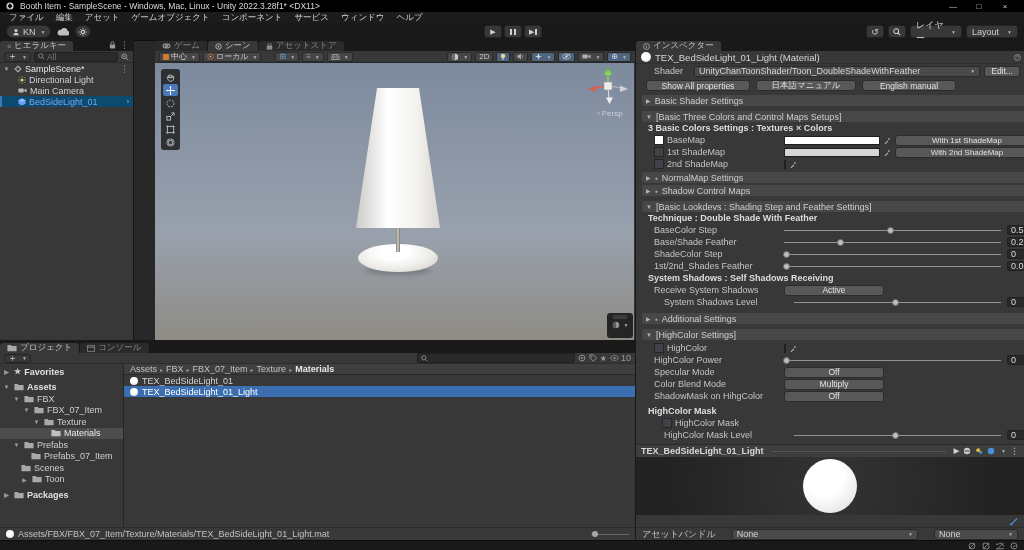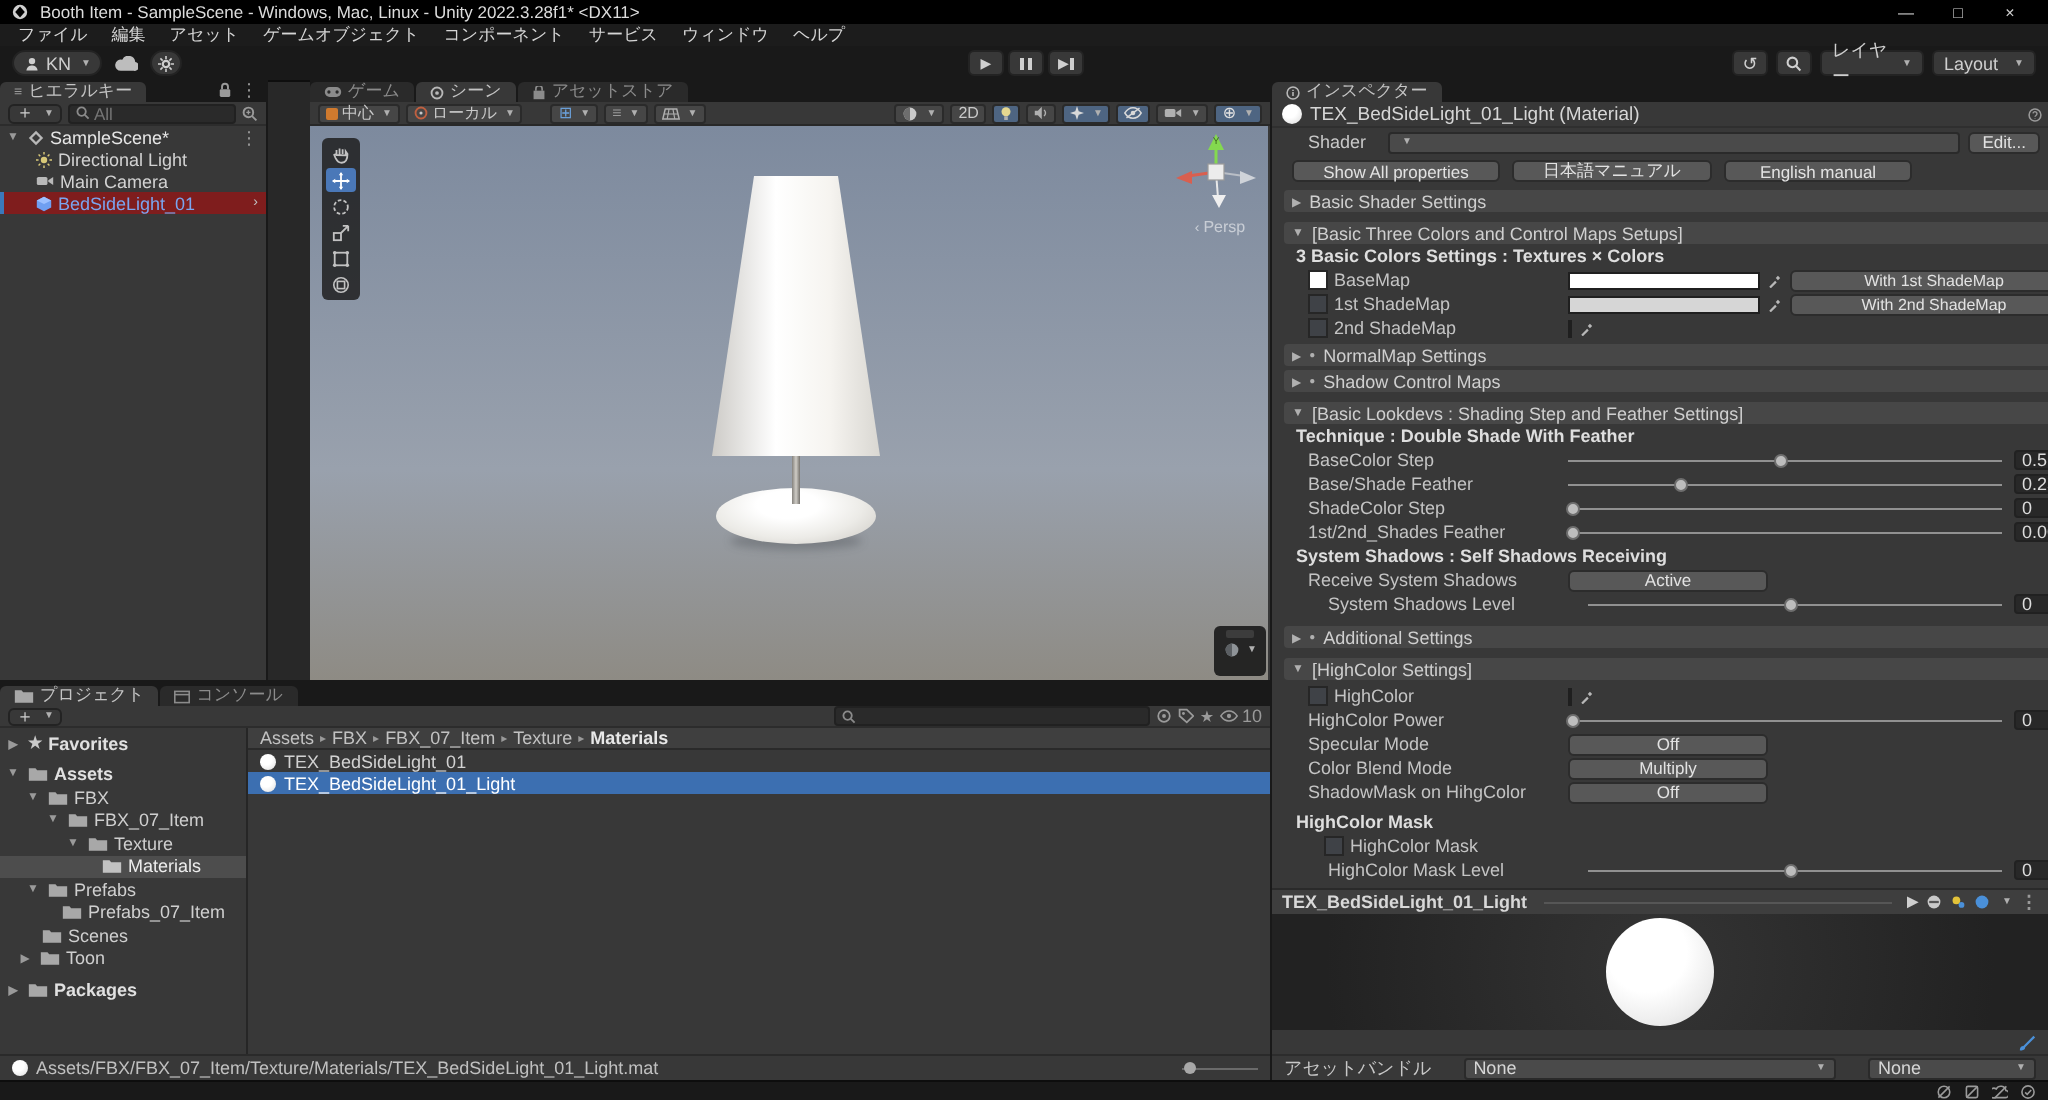--- a/index.html
+++ b/index.html
@@ -31,21 +31,21 @@
   #sceneview{left:155px;top:40px;width:480px;height:300px;background:#383838}
   #inspector{left:635px;top:40px;width:416px;height:500px;background:#383838;border-left:1px solid #191919}
   #project{left:0;top:340px;width:635px;height:200px;background:#383838;border-top:1px solid #191919}
   #statusbar{left:0;top:540px;width:1024px;height:10px;background:#191919;border-top:1px solid #0d0d0d;display:flex;align-items:center;justify-content:flex-end;gap:6px;padding:0 6px}
   
   .searchrow{height:12px;display:flex;align-items:center;gap:3px;padding:0 4px;border-bottom:1px solid #2c2c2c}
   .searchbox{background:#2a2a2a;border:1px solid #212121;border-radius:2px;height:10px;display:flex;align-items:center;gap:2px;padding:0 3px;flex:1}
   .searchbox input{background:transparent;border:0;outline:0;color:#b8b8b8;font-size:8.5px;width:100%;font-family:inherit}
   .hrow{height:11px;display:flex;align-items:center;gap:3px;padding:0 2px;color:#d2d2d2}
   .hrow .arrow{width:9px;text-align:center;font-size:6px;color:#9a9a9a}
-  .hrow.sel{background:#7f1d1d;border-left:2px solid #3b79bb;color:#7aa5ef}
+  .hrow.sel{background:#0c4a6e;border-left:2px solid #3b79bb;color:#7aa5ef}
   
   #scn-toolbar{height:12px;background:#383838;border-bottom:1px solid #282828;display:flex;align-items:center;gap:3px;padding:0 4px}
   .sbtn{background:#464646;border:1px solid #2a2a2a;border-radius:2px;height:10px;display:flex;align-items:center;gap:2px;padding:0 3px;color:#c9c9c9;font-size:8px}
   .sbtn.on{background:#4e6582}
   #viewport{position:absolute;left:0;top:23px;width:479px;height:277px;background:linear-gradient(#7d8a9e,#99a1ad 62%,#8e8b84);overflow:hidden}
   .toolcol{position:absolute;left:6px;top:6px;display:flex;flex-direction:column;gap:1px;background:rgba(30,30,30,.85);border-radius:3px;padding:2px}
   .tool{width:15px;height:12px;display:flex;align-items:center;justify-content:center;border-radius:2px;color:#c2c2c2}
   .tool.on{background:#4a78b8;color:#fff}
   
   #lamp-shade{left:201px;top:25px;width:84px;height:140px;background:linear-gradient(90deg,#cdcbc7,#ffffff 38%,#f6f4f0 70%,#d9d7d2);-webkit-clip-path:polygon(25% 0,75% 0,100% 100%,0 100%);clip-path:polygon(25% 0,75% 0,100% 100%,0 100%)}
@@ -504,20 +504,21 @@
             <circle cx="7" cy="4" r="1.2" fill="#9a9a9a"></circle>
             <circle cx="4.5" cy="6.5" r="1.2" fill="#9a9a9a"></circle>
           </svg>
       </span>
       <span class="i">⋮</span>
     </div>
 
     <div class="ins-row" style="height:14px;gap:4px;padding-left:18px">
       <span style="width:36px;flex:none">Shader</span>
       <span class="dropdown grow">
+        <span class="grow nowrap">UnityChanToonShader/Toon_DoubleShadeWithFeather</span>
         <span class="caret">▼</span>
       </span>
       <span class="ubtn">
           <span>Edit...</span>
         </span>
       <span class="i" style="font-size:7px">≡</span>
       <span class="caret">▼</span>
     </div>
 
     <div class="ins-row" style="height:15px;gap:6px;padding-left:10px">
@@ -898,21 +899,21 @@
             <path d="M0.5 1h4l1 1.2h6V8.5h-11z" fill="#a8a8a8"></path>
           </svg>
         <span>Prefabs_07_Item</span>
       </div>
       <div class="ptree-row" style="padding-left:21px">
         <svg class="folder" viewBox="0 0 12 9">
             <path d="M0.5 1h4l1 1.2h6V8.5h-11z" fill="#a8a8a8"></path>
           </svg>
         <span>Scenes</span>
       </div>
-      <div class="ptree-row" style="padding-left:8px">
+      <div class="ptree-row" style="padding-left:20px">
         <span class="arrow">▶</span>
         <svg class="folder" viewBox="0 0 12 9">
             <path d="M0.5 1h4l1 1.2h6V8.5h-11z" fill="#a8a8a8"></path>
           </svg>
         <span>Toon</span>
       </div>
       <div style="height:4px"></div>
       <div class="ptree-row" style="padding-left:2px;font-weight:bold;color:#e0e0e0">
         <span class="arrow">▶</span>
         <svg class="folder" viewBox="0 0 12 9">

